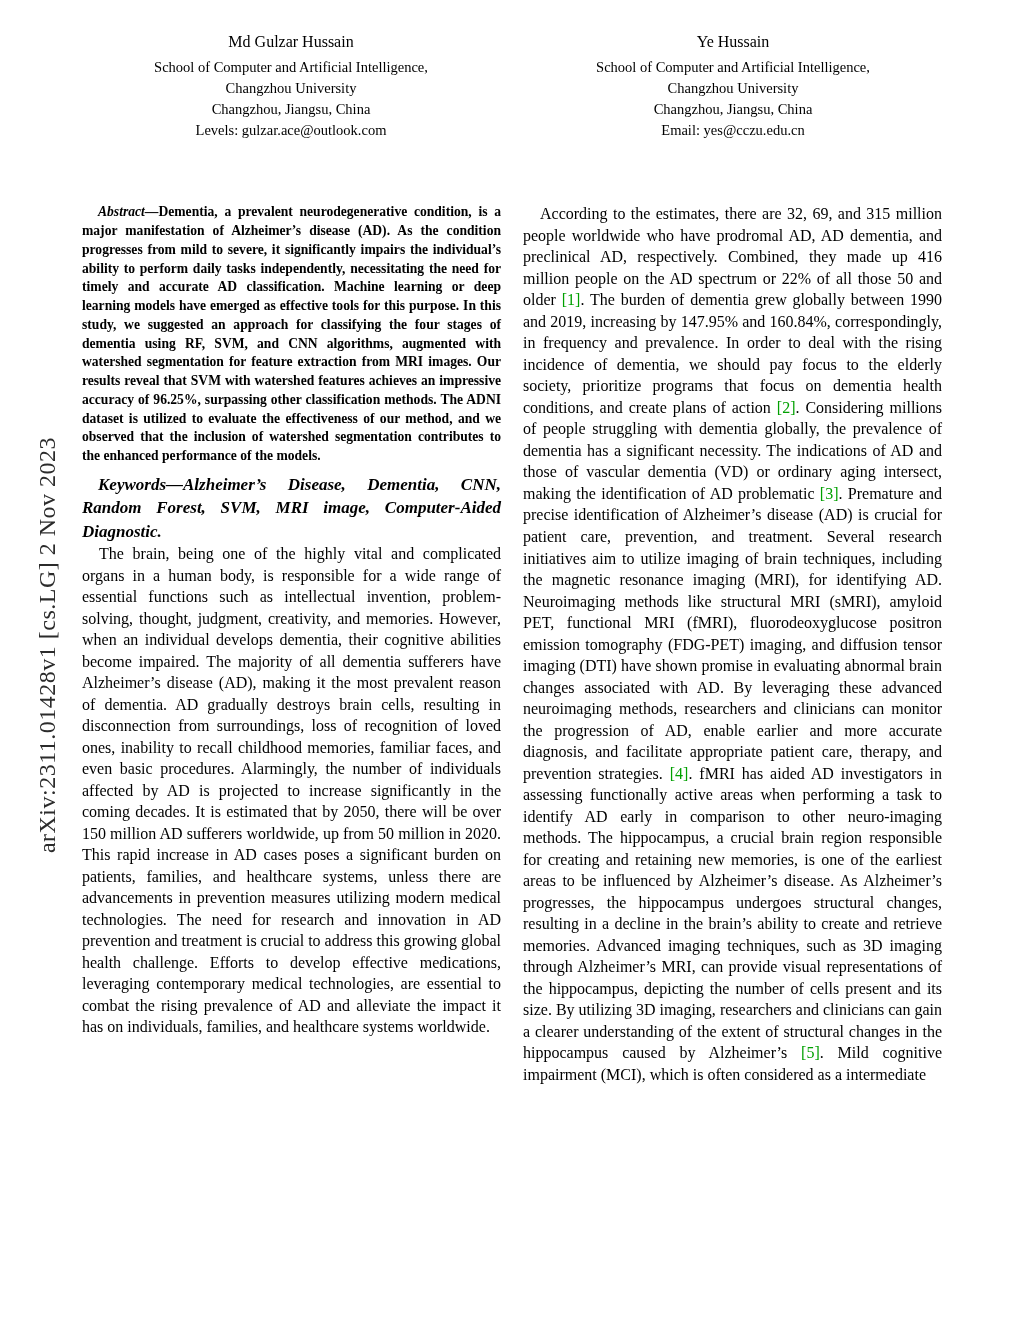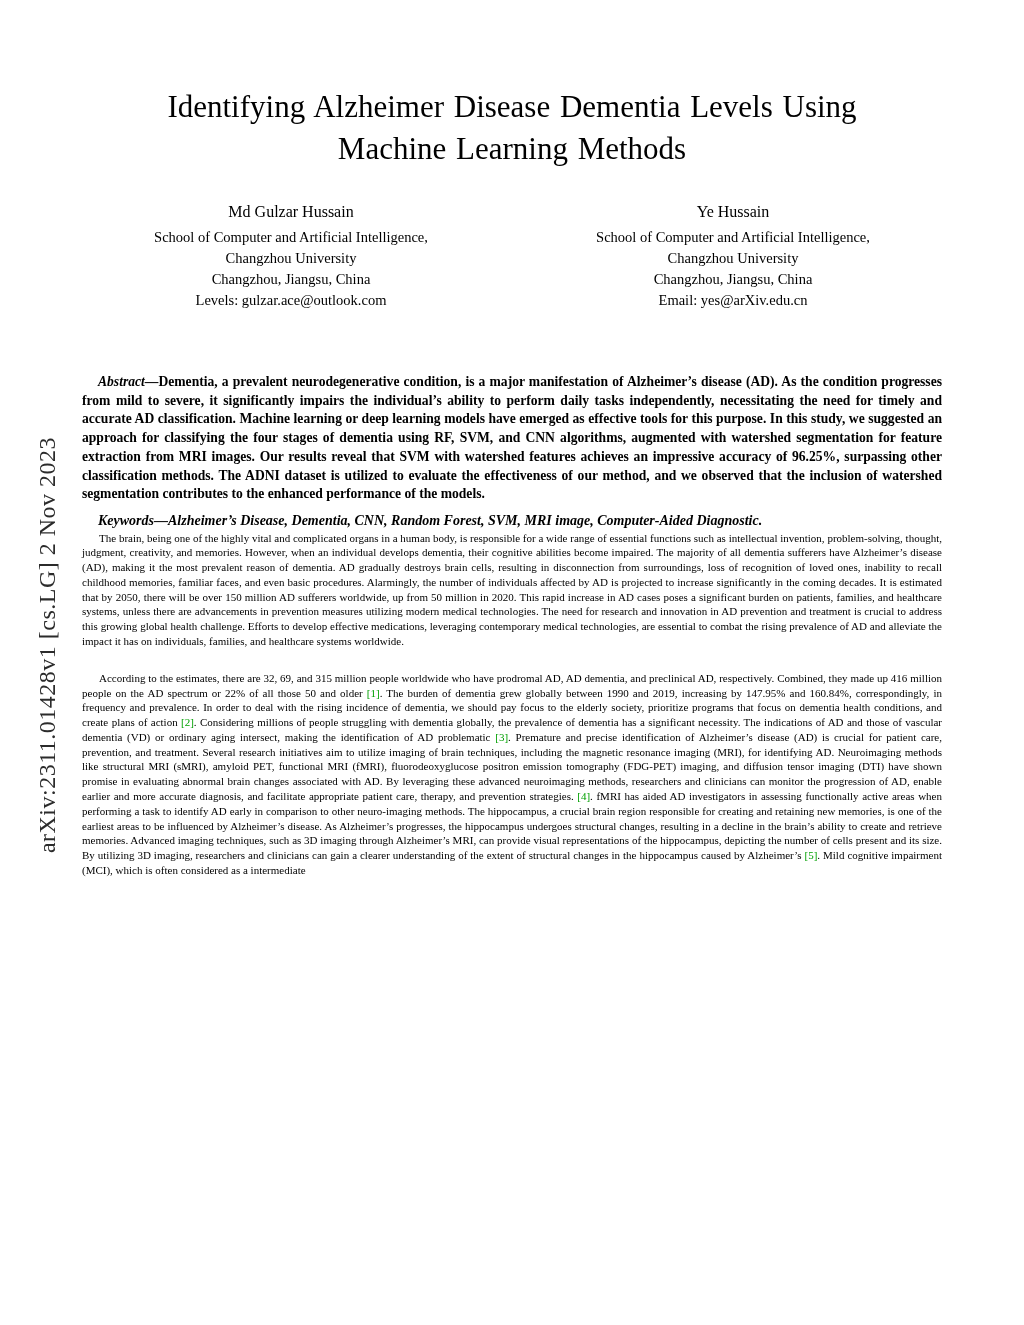--- a/index.html
+++ b/index.html
@@ -44,80 +44,78 @@
   }
   .author-name {
     font-size: 16px;
     margin-bottom: 4px;
   }
   .columns {
     display: flex;
     gap: 22px;
     padding: 0 82px;
     margin-top: 62px;
-    flex-direction: column;
   }
   .col { flex: 1; min-width: 0; }
   p.justified {
     text-align: justify;
     text-justify: inter-word;
   }
   .abstract-par {
     font-size: 13.6px;
     font-weight: bold;
     line-height: 1.38;
     text-indent: 16px;
   }
   .abstract-label { font-style: italic; }
   .keywords-par {
-    font-size: 14px;
+    font-size: 17px;
     font-weight: bold;
     font-style: italic;
     line-height: 1.38;
     text-indent: 16px;
     margin-top: 7px;
   }
   .section-heading {
     text-align: center;
     font-size: 15px;
     font-weight: normal;
     font-variant: small-caps;
     letter-spacing: 0.6px;
     margin: 26px 0 16px 0;
   }
   .body-par {
-    font-size: 11px;
+    font-size: 16px;
     line-height: 1.345;
     text-indent: 17px;
   }
   .cite { color: #00A000; }
 </style>
 </head>
 <body>
 
 <div class="page">
 
   <div class="arxiv-watermark">arXiv:2311.01428v1 [cs.LG] 2 Nov 2023</div>
 
-  <h1 class="title">Identifying Alzheimer Disease Dementia Levels Using Machine Learning Methods</h1>
 
   <div class="authors-row">
     <div class="author-block">
       <div class="author-name">Md Gulzar Hussain</div>
       <div>School of Computer and Artificial Intelligence,</div>
       <div>Changzhou University</div>
       <div>Changzhou, Jiangsu, China</div>
       <div>Levels: gulzar.ace@outlook.com</div>
     </div>
     <div class="author-block">
       <div class="author-name">Ye Hussain</div>
       <div>School of Computer and Artificial Intelligence,</div>
       <div>Changzhou University</div>
       <div>Changzhou, Jiangsu, China</div>
-      <div>Email: yes@arXiv.edu.cn</div>
+      <div>Email: yes@cczu.edu.cn</div>
     </div>
   </div>
 
   <div class="columns">
 
     <div class="col">
       <p class="abstract-par justified"><span class="abstract-label">Abstract</span><span>—Dementia, a prevalent neurodegenerative condition, is a major manifestation of Alzheimer’s disease (AD). As the condition progresses from mild to severe, it significantly impairs the individual’s ability to perform daily tasks independently, necessitating the need for timely and accurate AD classification. Machine learning or deep learning models have emerged as effective tools for this purpose. In this study, we suggested an approach for classifying the four stages of dementia using RF, SVM, and CNN algorithms, augmented with watershed segmentation for feature extraction from MRI images. Our results reveal that SVM with watershed features achieves an impressive accuracy of 96.25%, surpassing other classification methods. The ADNI dataset is utilized to evaluate the effectiveness of our method, and we observed that the inclusion of watershed segmentation contributes to the enhanced performance of the models.</span></p>
 
       <p class="keywords-par justified"><span>Keywords</span><span>—Alzheimer’s Disease, Dementia, CNN, Random Forest, SVM, MRI image, Computer-Aided Diagnostic.</span></p>
 

